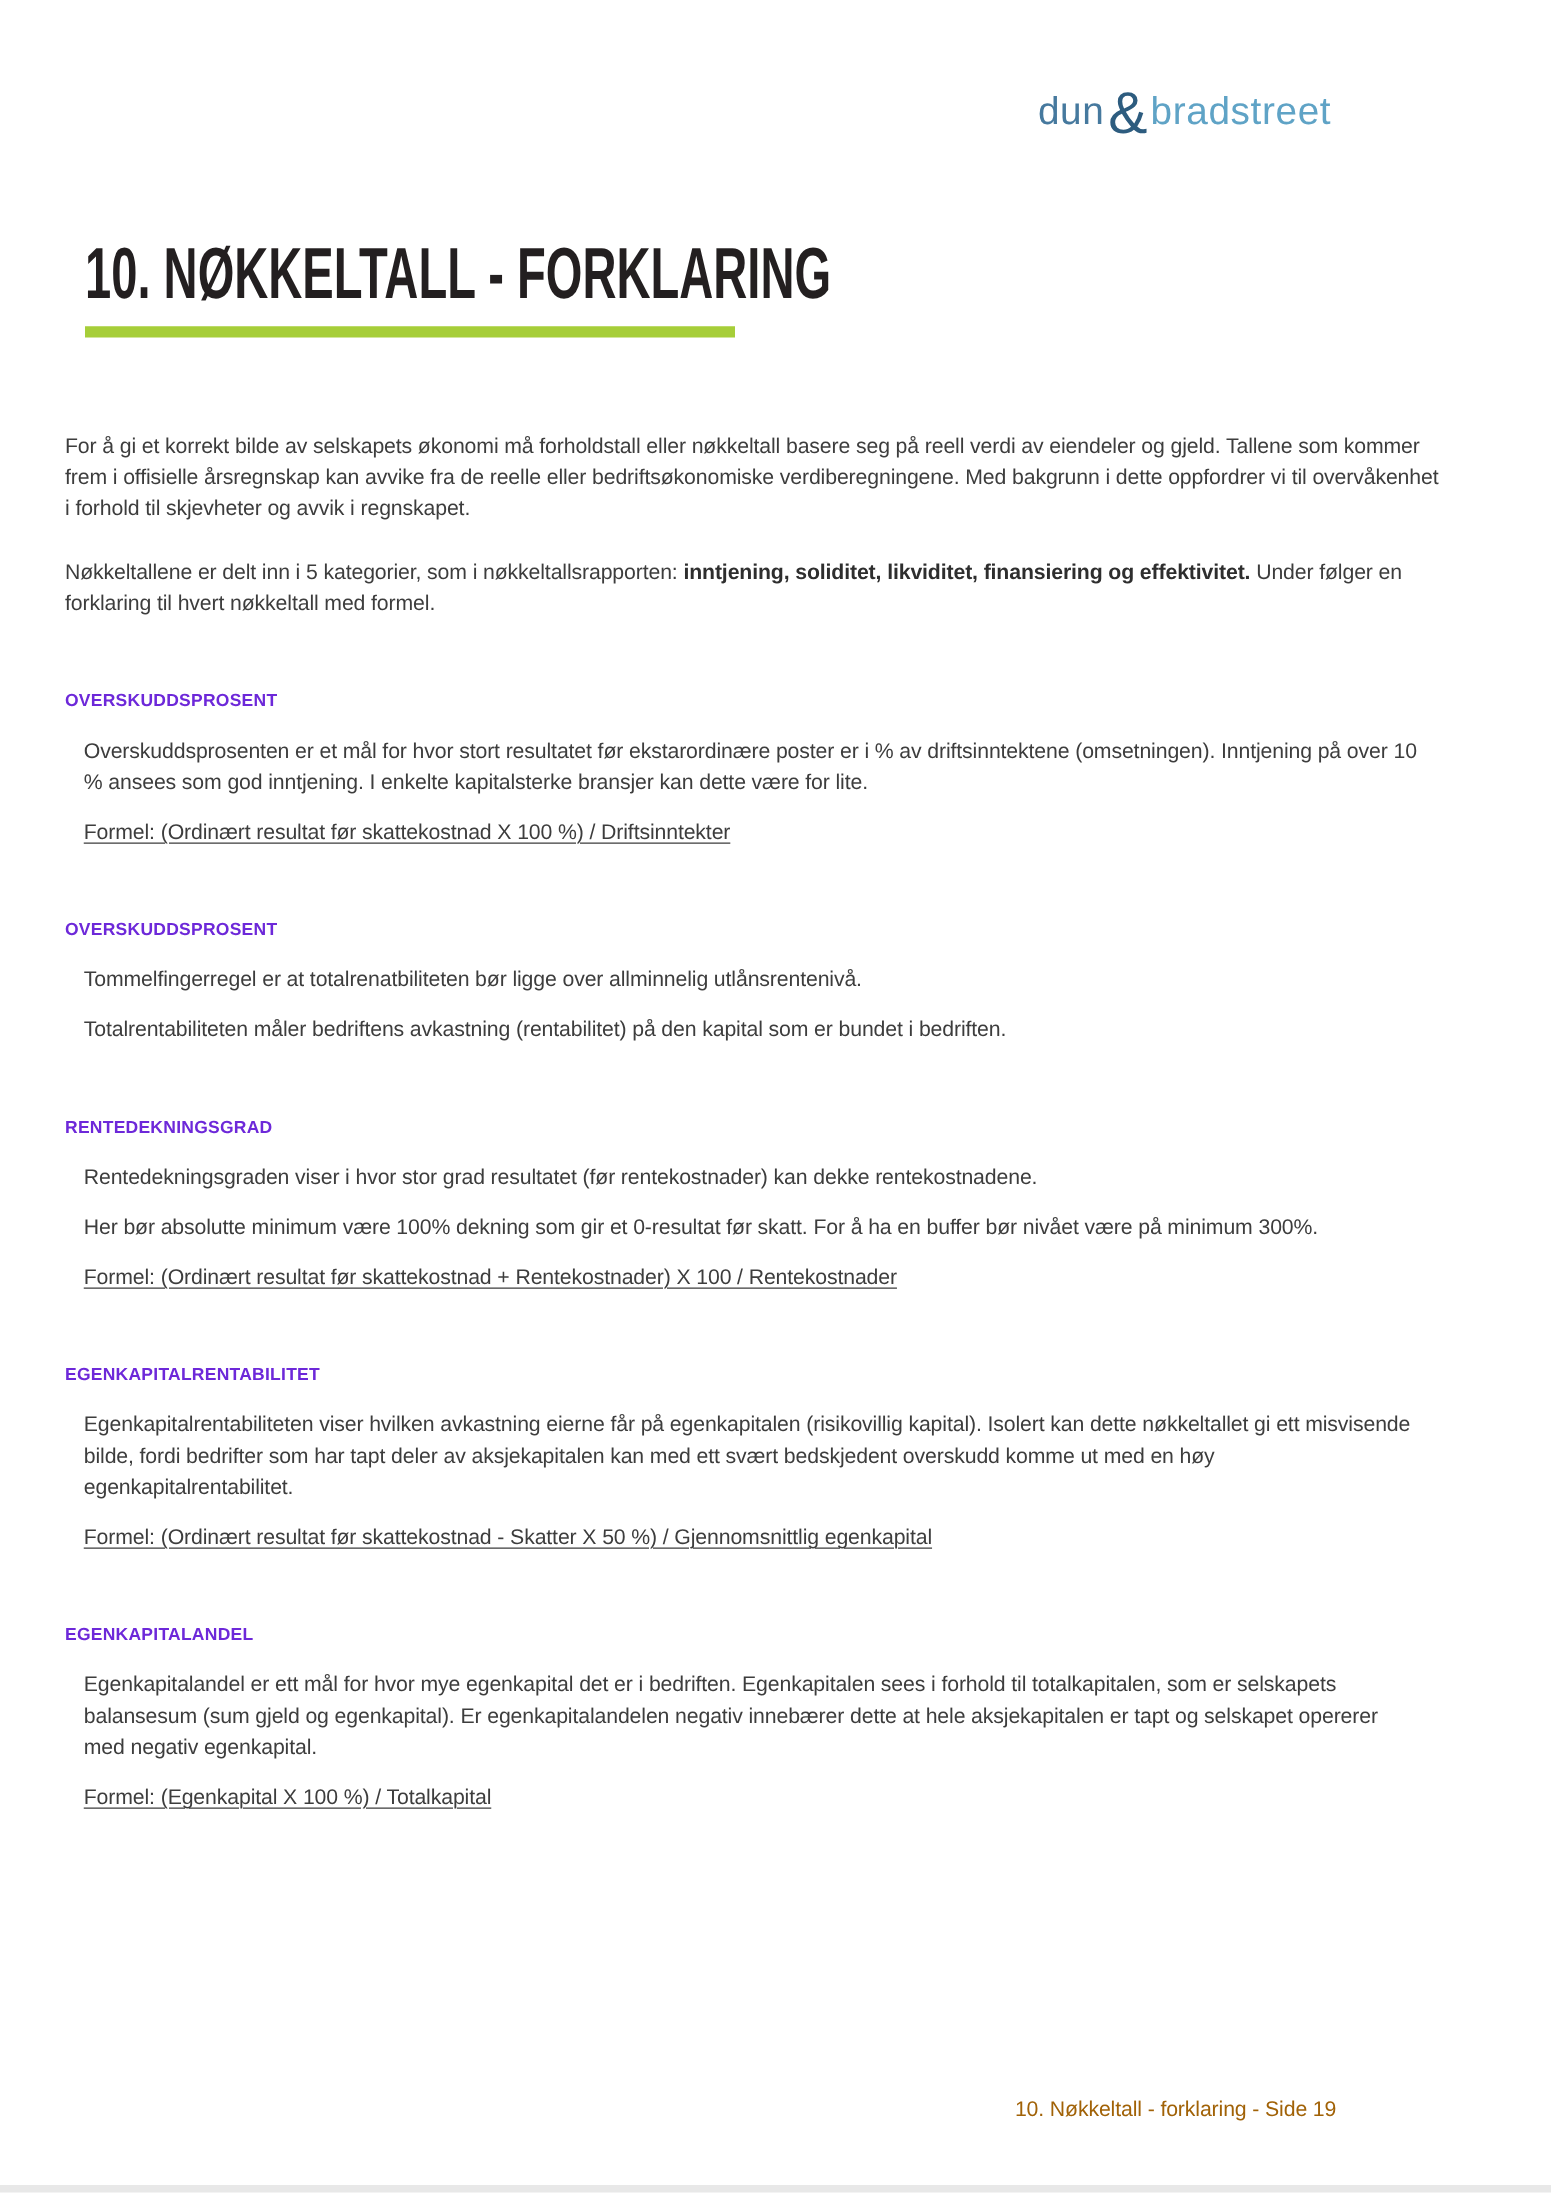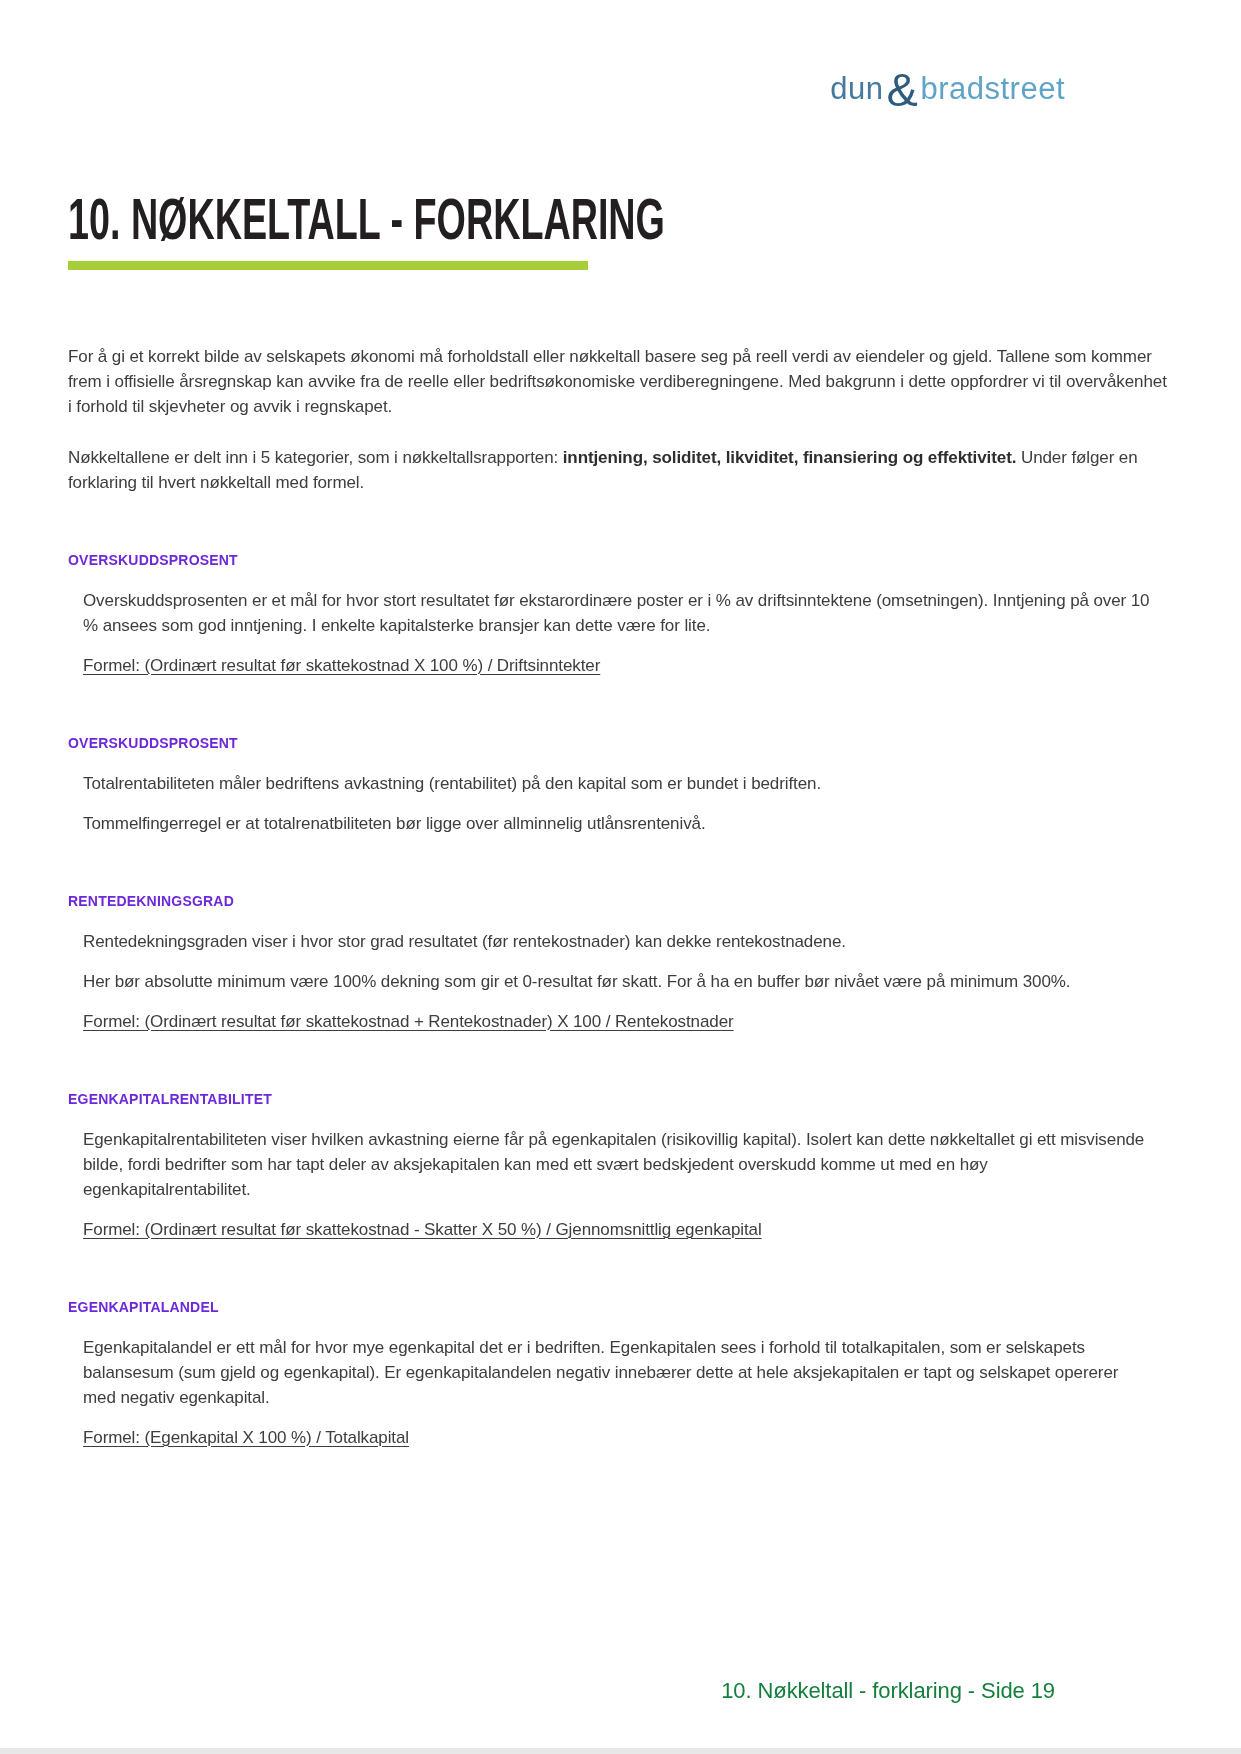--- a/index.html
+++ b/index.html
@@ -54,21 +54,21 @@
     left: 68px;
     top: 261px;
     width: 520px;
     height: 9px;
     background: #a6ce39;
   }
 
   
   .content {
     position: absolute;
-    left: 68px;
+    left: 52px;
     top: 344px;
     width: 1102px;
     font-size: 17px;
     line-height: 25px;
     color: #3d3d3d;
     letter-spacing: -0.1px;
   }
   .content p { margin: 15px; }
   .para { margin: 0 0 26px 0 !important; }
   .para strong { color: #2e2e2e; }
@@ -86,23 +86,23 @@
     margin-top: 4px !important;
     text-decoration: underline;
     text-underline-offset: 3px;
     text-decoration-thickness: 1px;
   }
 
   
   .footer {
     position: absolute;
     top: 1678px;
-    right: 186px;
-    font-size: 22px;
-    color: #15803d;
+    right: 172px;
+    font-size: 17px;
+    color: #a16207;
     letter-spacing: -0.1px;
   }
 </style>
 </head>
 <body>
 
 <div class="page">
 
   <div class="logo"><span class="logo-dun">dun</span><span class="logo-amp">&amp;</span><span class="logo-brad">bradstreet</span></div>
 
@@ -116,22 +116,22 @@
     <p class="para"><span>Nøkkeltallene er delt inn i 5 kategorier, som i nøkkeltallsrapporten: </span><strong>inntjening, soliditet, likviditet, finansiering og effektivitet.</strong><span> Under følger en forklaring til hvert nøkkeltall med formel.</span></p>
 
     <section class="kpi">
       <h2>OVERSKUDDSPROSENT</h2>
       <p>Overskuddsprosenten er et mål for hvor stort resultatet før ekstarordinære poster er i % av driftsinntektene (omsetningen). Inntjening på over 10 % ansees som god inntjening. I enkelte kapitalsterke bransjer kan dette være for lite.</p>
       <p class="formula">Formel: (Ordinært resultat før skattekostnad X 100 %) / Driftsinntekter</p>
     </section>
 
     <section class="kpi">
       <h2>OVERSKUDDSPROSENT</h2>
+      <p>Tommelfingerregel er at totalrenatbiliteten bør ligge over allminnelig utlånsrentenivå.</p>
       <p>Totalrentabiliteten måler bedriftens avkastning (rentabilitet) på den kapital som er bundet i bedriften.</p>
-      <p>Tommelfingerregel er at totalrenatbiliteten bør ligge over allminnelig utlånsrentenivå.</p>
     </section>
 
     <section class="kpi">
       <h2>RENTEDEKNINGSGRAD</h2>
       <p>Rentedekningsgraden viser i hvor stor grad resultatet (før rentekostnader) kan dekke rentekostnadene.</p>
       <p>Her bør absolutte minimum være 100% dekning som gir et 0-resultat før skatt. For å ha en buffer bør nivået være på minimum 300%.</p>
       <p class="formula">Formel: (Ordinært resultat før skattekostnad + Rentekostnader) X 100 / Rentekostnader</p>
     </section>
 
     <section class="kpi">

